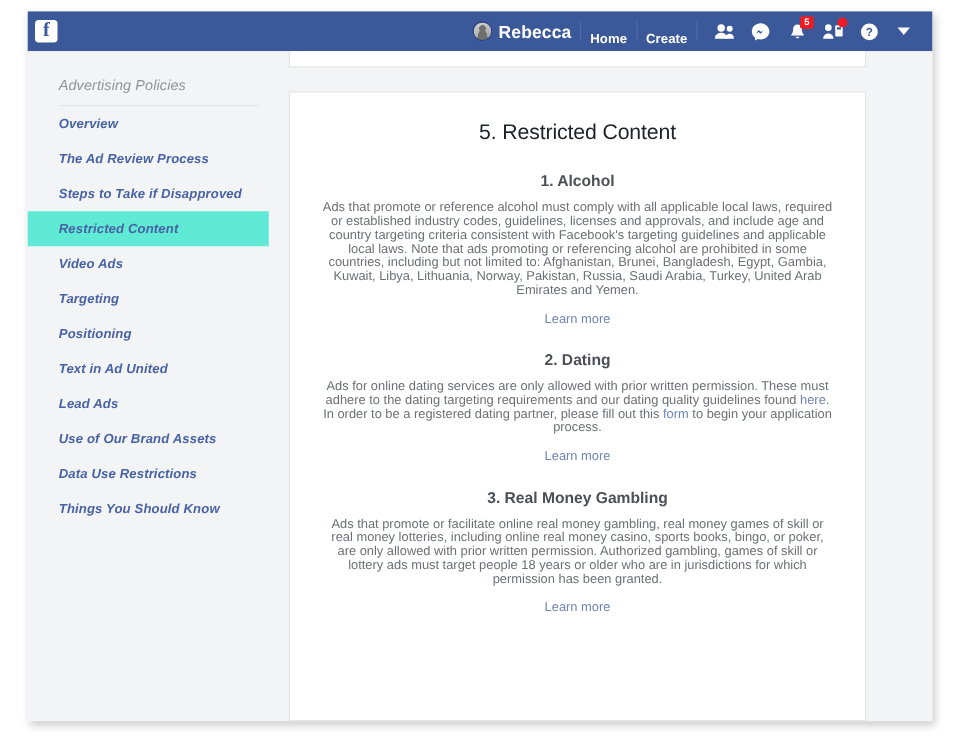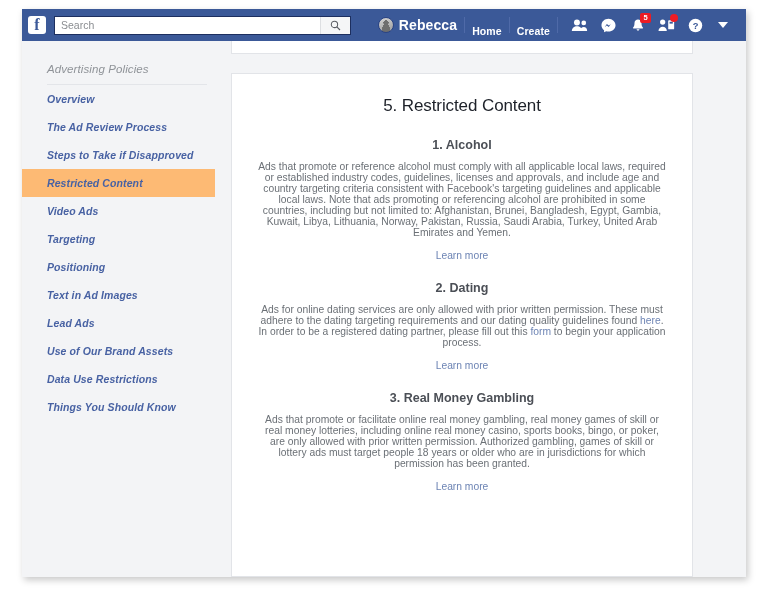--- a/index.html
+++ b/index.html
@@ -213,21 +213,21 @@
     margin: 0 8px 0 25px;
   }
   .side-item {
     padding: 8px 8px 8px 25px;
     font-size: 10.5px;
     font-weight: bold;
     color: #4862a3;
     letter-spacing: 0.1px;
     cursor: pointer;
   }
-  .side-item.active { background: #fdba74; }
+  .side-item.active { background: #5eead4; }
 
   
   #content-card {
     position: absolute;
     left: 209px;
     top: 32px;
     width: 462px;
     height: 504px;
     background: #ffffff;
     border: 1px solid #e2e4e8;
@@ -263,31 +263,20 @@
 </style>
 </head>
 <body>
 
 <div id="page-frame">
 
   <div id="navbar">
 
     <div id="fb-logo">f</div>
 
-    <div id="search-wrap">
-      <input id="search-input" type="text" placeholder="Search" style="">
-      <div id="search-btn">
-        <span>
-          <svg width="11" height="11" viewBox="0 0 16 16">
-            <circle cx="6.5" cy="6.5" r="4.6" fill="none" stroke="#5a5d63" stroke-width="1.5"></circle>
-            <line x1="10" y1="10" x2="14.5" y2="14.5" stroke="#5a5d63" stroke-width="1.7"></line>
-          </svg>
-        </span>
-      </div>
-    </div>
 
     <div id="nav-right">
 
       <div style="display:flex;align-items:center;cursor:pointer">
         <div id="avatar"></div>
         <span class="nav-text">Rebecca</span>
       </div>
 
       <div class="nav-divider"></div>
       <span class="nav-link">Home</span>
@@ -350,21 +339,21 @@
       <div id="sidebar-title">Advertising Policies</div>
       <div id="sidebar-divider"></div>
 
       <div class="side-item">Overview</div>
       <div class="side-item">The Ad Review Process</div>
       <div class="side-item">Steps to Take if Disapproved</div>
       <div class="side-item active">Restricted Content</div>
       <div class="side-item">Video Ads</div>
       <div class="side-item">Targeting</div>
       <div class="side-item">Positioning</div>
-      <div class="side-item">Text in Ad Images</div>
+      <div class="side-item">Text in Ad United</div>
       <div class="side-item">Lead Ads</div>
       <div class="side-item">Use of Our Brand Assets</div>
       <div class="side-item">Data Use Restrictions</div>
       <div class="side-item">Things You Should Know</div>
     </div>
 
     <div id="content-card">
       <div id="content-inner">
 
         <h1 id="page-title">5. Restricted Content</h1>

